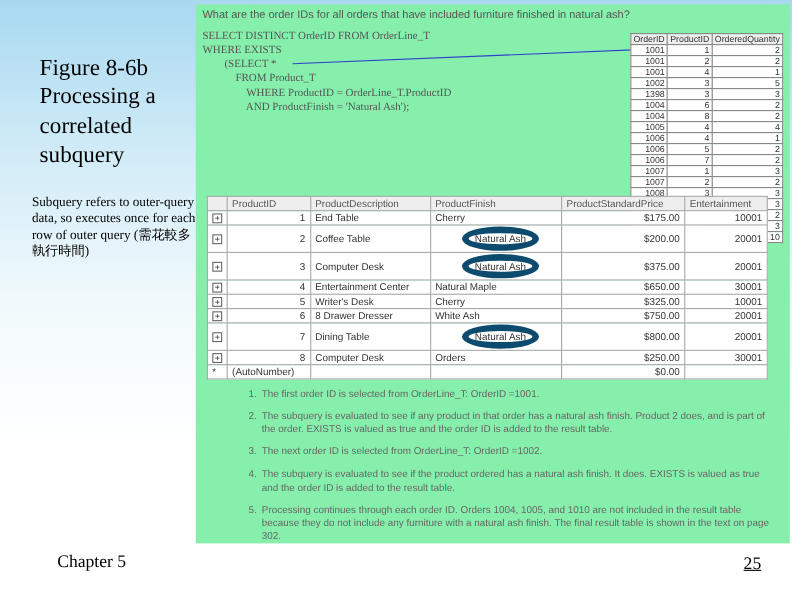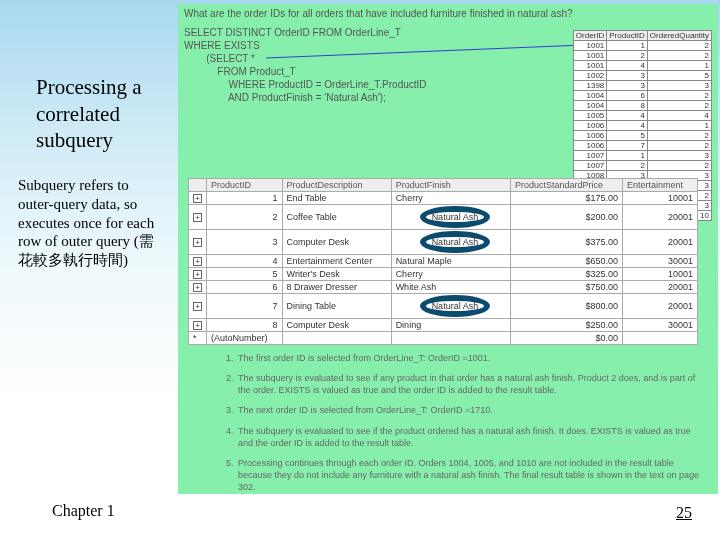--- a/index.html
+++ b/index.html
@@ -17,22 +17,22 @@
     top: 48px;
     left: 36px;
     font-size: 21px;
     line-height: 1.25;
     color: #000;
     width: 140px;
   }
   .para {
     position: absolute;
     top: 176px;
-    left: 18px;
-    font-size: 15px;
+    left: 29px;
+    font-size: 12px;
     line-height: 1.25;
     color: #000;
     width: 150px;
   }
   .chapter {
     position: absolute;
     bottom: 20px;
     left: 52px;
     font-size: 16px;
     color: #000;
@@ -65,20 +65,21 @@
     color: #555;
   }
   .sql {
     position: absolute;
     top: 22px;
     left: 6px;
     font-size: 10px;
     color: #555;
     line-height: 1.3;
     white-space: pre;
+    font-family: Liberation Serif, serif;
   }
   .result-table {
     position: absolute;
     top: 26px;
     right: 6px;
     border-collapse: collapse;
     font-size: 8px;
     color: #333;
   }
   .result-table th, .result-table td {
@@ -146,29 +147,29 @@
     font-size: 14px;
     font-weight: bold;
     color: #30c;
   }
   .arrow-svg { position: absolute; overflow: visible; pointer-events: none; }
 </style>
 </head>
 <body>
 
 <div class="title">
-  <br>
+  <span>Figure 8-6b</span><br>
   <span>Processing a</span><br>
   <span>correlated</span><br>
   <span>subquery</span>
 </div>
 
 <div class="para">Subquery refers to outer-query data, so executes once for each row of outer query  (需花較多執行時間)</div>
 
-<div class="chapter">Chapter 1</div>
+<div class="chapter">Chapter 5</div>
 <div class="pagenum">25</div>
 
 <div class="figure-area">
 
   <div class="question">What are the order IDs for all orders that have included furniture finished in natural ash?</div>
 
   <div class="sql"><span>SELECT DISTINCT OrderID FROM OrderLine_T</span>
 <span>WHERE EXISTS</span>
 <span>        (SELECT *</span>
 <span>            FROM Product_T</span>
@@ -357,36 +358,36 @@
           <td class="num">7</td>
           <td>Dining Table</td>
           <td><span class="circled">Natural Ash</span></td>
           <td class="num">$800.00</td>
           <td class="num">20001</td>
         </tr>
         <tr>
           <td class="expand-col"><span class="plusbox">+</span></td>
           <td class="num">8</td>
           <td>Computer Desk</td>
-          <td>Dining</td>
+          <td>Orders</td>
           <td class="num">$250.00</td>
           <td class="num">30001</td>
         </tr>
         <tr>
           <td class="expand-col">*</td>
           <td>(AutoNumber)</td>
           <td></td>
           <td></td>
           <td class="num">$0.00</td>
           <td></td>
         </tr>
       </tbody>
   </table>
 
   <ol class="steps">
     <li>The first order ID is selected from OrderLine_T: OrderID =1001.</li>
     <li>The subquery is evaluated to see if any product in that order has a natural ash finish. Product 2 does, and is part of the order. EXISTS is valued as true and the order ID is added to the result table.</li>
-    <li>The next order ID is selected from OrderLine_T: OrderID =1710.</li>
+    <li>The next order ID is selected from OrderLine_T: OrderID =1002.</li>
     <li>The subquery is evaluated to see if the product ordered has a natural ash finish. It does. EXISTS is valued as true and the order ID is added to the result table.</li>
     <li>Processing continues through each order ID. Orders 1004, 1005, and 1010 are not included in the result table because they do not include any furniture with a natural ash finish. The final result table is shown in the text on page 302.</li>
   </ol>
 
 </div>
 
 </body></html>

